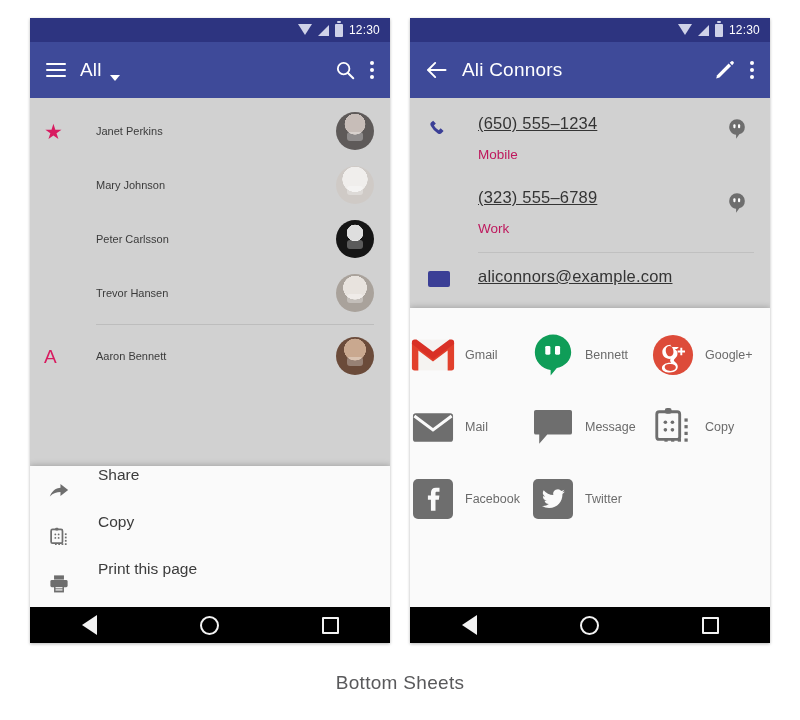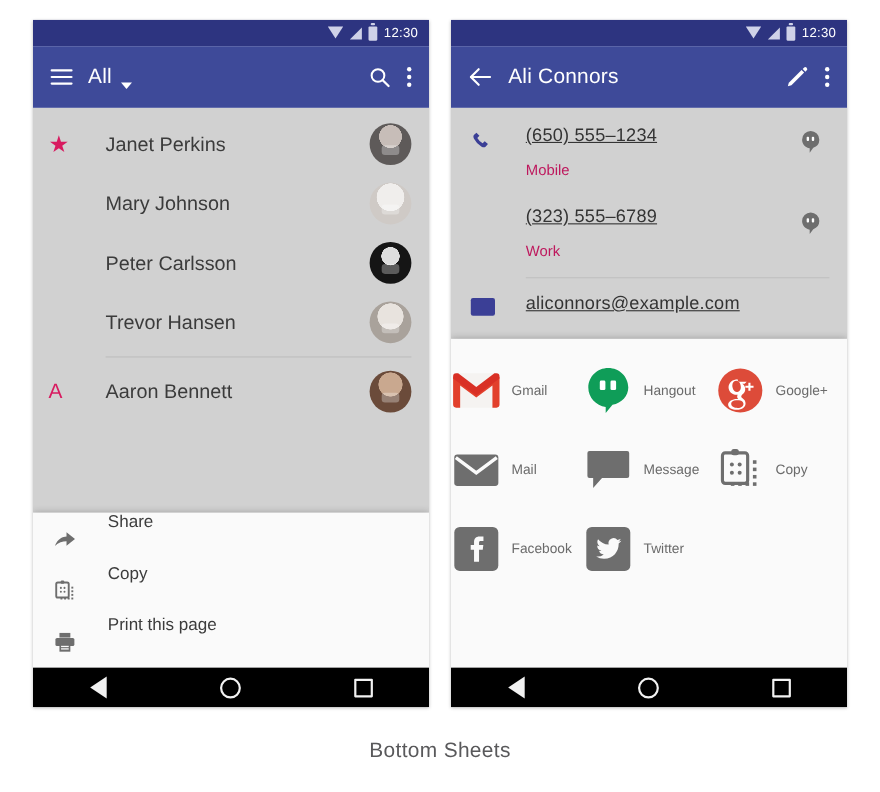--- a/index.html
+++ b/index.html
@@ -105,21 +105,21 @@
   
   .row {
     height: 54px; display: flex; align-items: center;
     padding: 0 16px 0 14px;
   }
   .row-mark {
     width: 52px; flex: none; text-align: left;
     color: #d81b60; font-size: 19px; line-height: 1;
   }
   .row-mark .star { font-size: 21px; }
-  .row-name { flex: 1 1 auto; color: #3b3b3b; font-size: 18px; }
+  .row-name { flex: 1 1 auto; color: #3b3b3b; font-size: 11px; }
   .avatar {
     width: 38px; height: 38px; border-radius: 50%; flex: none;
     background: #9a9a9a; overflow: hidden; position: relative;
   }
   .av1 { background: radial-gradient(circle at 50% 32%, #c7bdb8 0 32%, #5e5a59 33% 100%); }
   .av2 { background: radial-gradient(circle at 50% 35%, #f0eeec 0 40%, #cfcac6 41% 100%); }
   .av3 { background: radial-gradient(circle at 50% 34%, #dedede 0 26%, #151515 27% 100%); }
   .av4 { background: radial-gradient(circle at 50% 36%, #e8e3de 0 38%, #a9a29b 39% 100%); }
   .av5 { background: radial-gradient(circle at 50% 33%, #c9a88f 0 34%, #6b4b3a 35% 100%); }
   .avatar::after {
@@ -410,21 +410,21 @@
           </div>
 
           <div class="grid-cell">
             <div class="grid-icon">
               <svg viewBox="0 0 44 48" width="40" height="44">
                 <path d="M22 1.5C10.9 1.5 2 10.2 2 21c0 10 7.6 18.2 17.4 19.4v6.1l6.8-8.2C35.4 36.6 42 29.5 42 21 42 10.2 33.1 1.5 22 1.5z" fill="#0f9d58"></path>
                 <rect x="13.5" y="14" width="5.6" height="9.6" rx="1.4" fill="#fff"></rect>
                 <rect x="24.2" y="14" width="5.6" height="9.6" rx="1.4" fill="#fff"></rect>
               </svg>
             </div>
-            <div class="grid-label">Hangout</div>
+            <div class="grid-label">Bennett</div>
           </div>
 
           <div class="grid-cell">
             <div class="grid-icon">
               <svg viewBox="0 0 44 44" width="42" height="42">
                 <circle cx="22" cy="22" r="21" fill="#dd4b39"></circle>
                 <path d="M19.4 11.2c-4.6 0-8.6 3.4-8.6 7.7 0 4.2 3.3 7.2 7.7 7.2.4 0 .7 0 1-.1-.3.6-.5 1.2-.5 1.8 0 1 .5 1.8 1.1 2.4h-1.3c-4.4 0-8.4 2.3-8.4 5.4 0 3 3.8 4.8 8.2 4.8 5.3 0 8.4-2.8 8.4-6 0-2.4-.8-3.5-2.9-5.1-.7-.6-1.2-1-1.2-1.7 0-.7.4-1.2 1-1.8 1.7-1.4 2.8-2.6 2.8-5 0-2.2-1-4.2-2.8-5.2h2.2l2-1.9h-8.2zm-1 1.5c2.5 0 4.1 3.2 4.1 6.1 0 3.4-2.4 4.6-3.8 4.6-2.5 0-4.3-3.3-4.3-6.2 0-2.8 1.6-4.5 4-4.5zm1.2 18.7c3.3 0 5.4 1.5 5.4 3.5 0 2.2-2 3.8-5.5 3.8-3.5 0-6.2-1.7-6.2-4 0-2.2 2.3-3.4 5-3.3z" fill="#fff"></path>
                 <path d="M34.6 17.4h-2.9v-2.9h-2v2.9h-2.9v2h2.9v2.9h2v-2.9h2.9z" fill="#fff"></path>
               </svg>
             </div>

